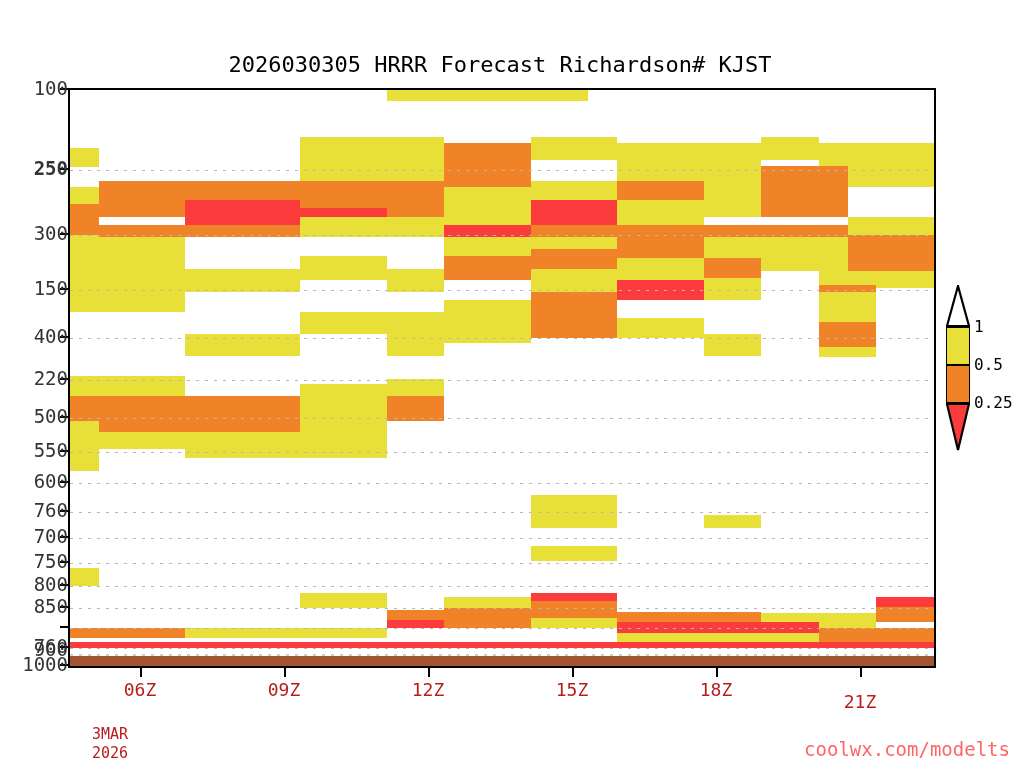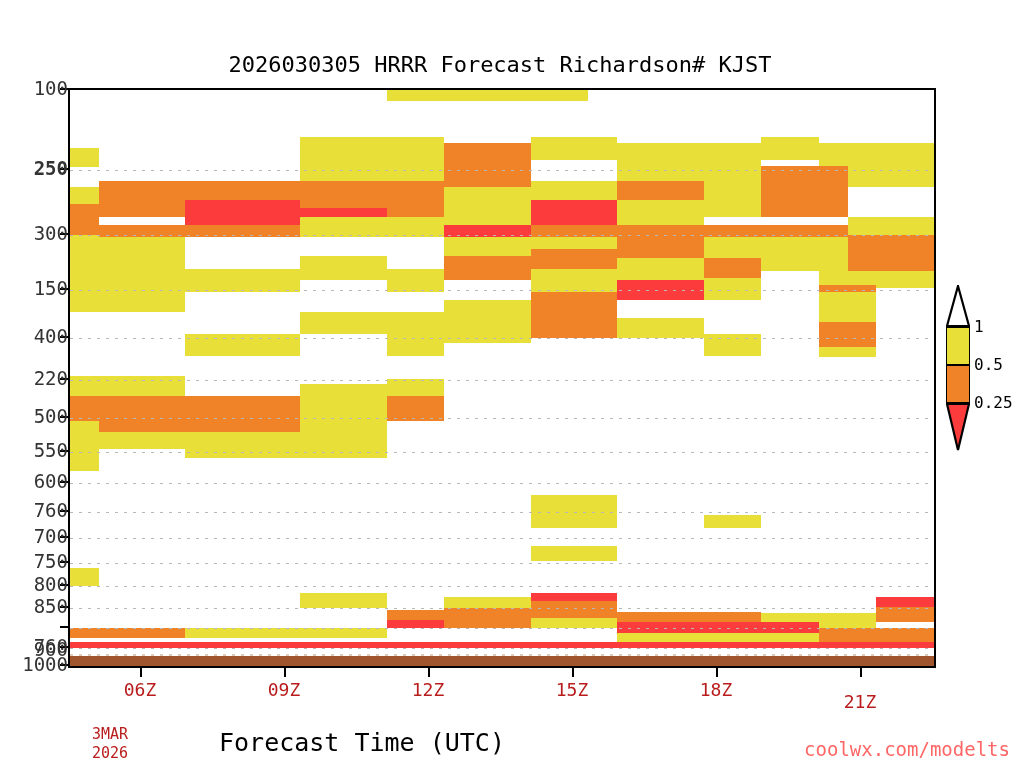--- a/index.html
+++ b/index.html
@@ -265,21 +265,20 @@
       <div class="xtick-label" style="left: 284px;">09Z</div>
       <div class="xtick-mark" style="left: 428px;"></div>
       <div class="xtick-label" style="left: 428px;">12Z</div>
       <div class="xtick-mark" style="left: 572px;"></div>
       <div class="xtick-label" style="left: 572px;">15Z</div>
       <div class="xtick-mark" style="left: 716px;"></div>
       <div class="xtick-label" style="left: 716px;">18Z</div>
       <div class="xtick-mark" style="left: 860px;"></div>
       <div class="xtick-label" style="left: 860px; margin-top: 12px;">21Z</div>
     </div>
-  <div id="x-axis-title"><span>Forecast Time (UTC)</span></div>
   <div id="credit" style="color: rgb(255, 102, 102);">coolwx.com/modelts</div>
 
   <div id="colorbar">
       <div class="cb-tip" style="top: 0px;"><svg width="24" height="42" viewBox="0 0 24 42">
           <polygon points="12,1 23,41 1,41" fill="#ffffff" stroke="#000" stroke-width="2.2"></polygon>
         </svg></div>
       <div class="cb-band" style="top: 42px; height: 38px; background: rgb(232, 224, 56);"></div>
       <div class="cb-band" style="top: 80px; height: 38px; background: rgb(240, 130, 40);"></div>
       <div class="cb-tip" style="top: 118px;"><svg width="24" height="48" viewBox="0 0 24 48">
           <polygon points="1,1 23,1 12,47" fill="#fc3c3c" stroke="#000" stroke-width="2.2"></polygon>

